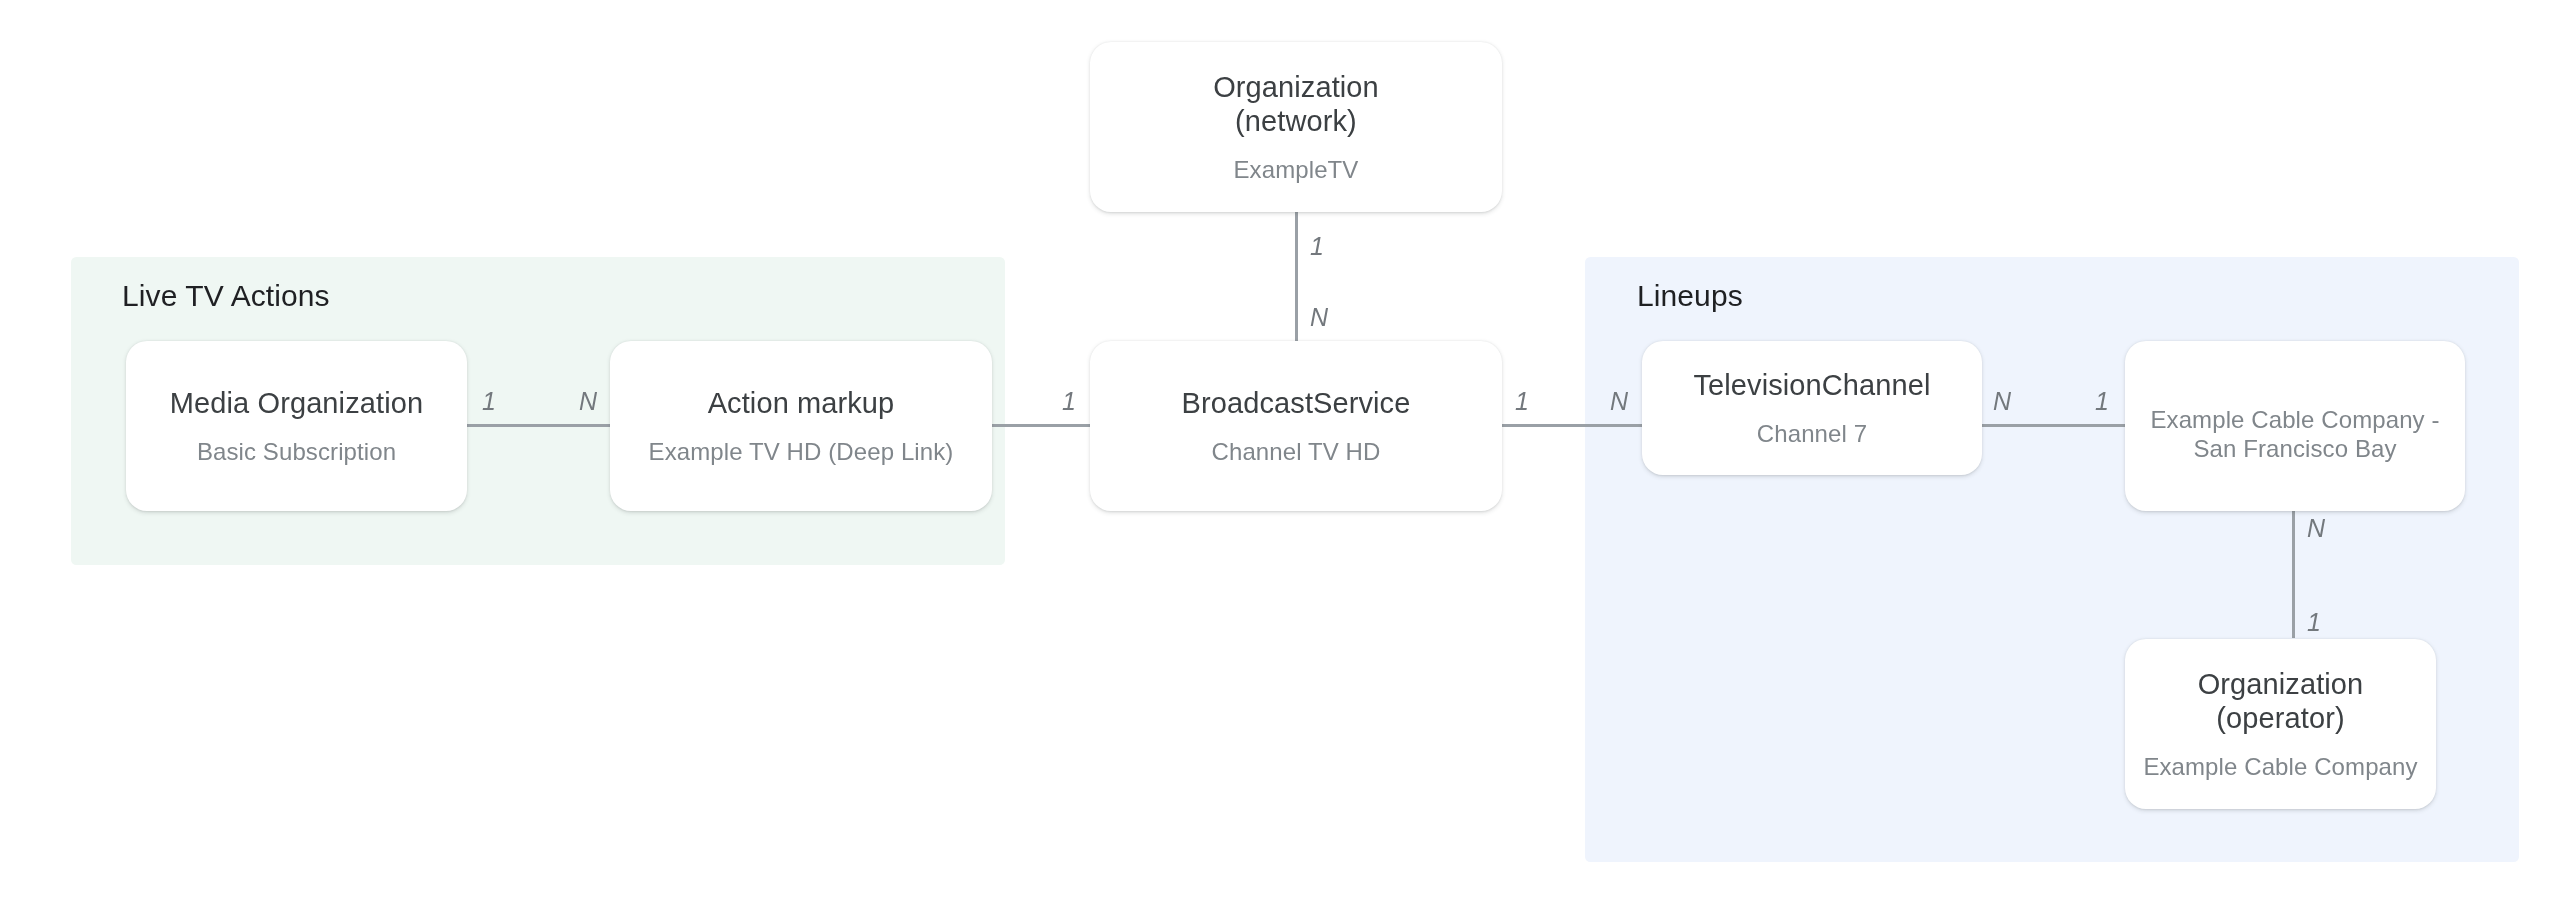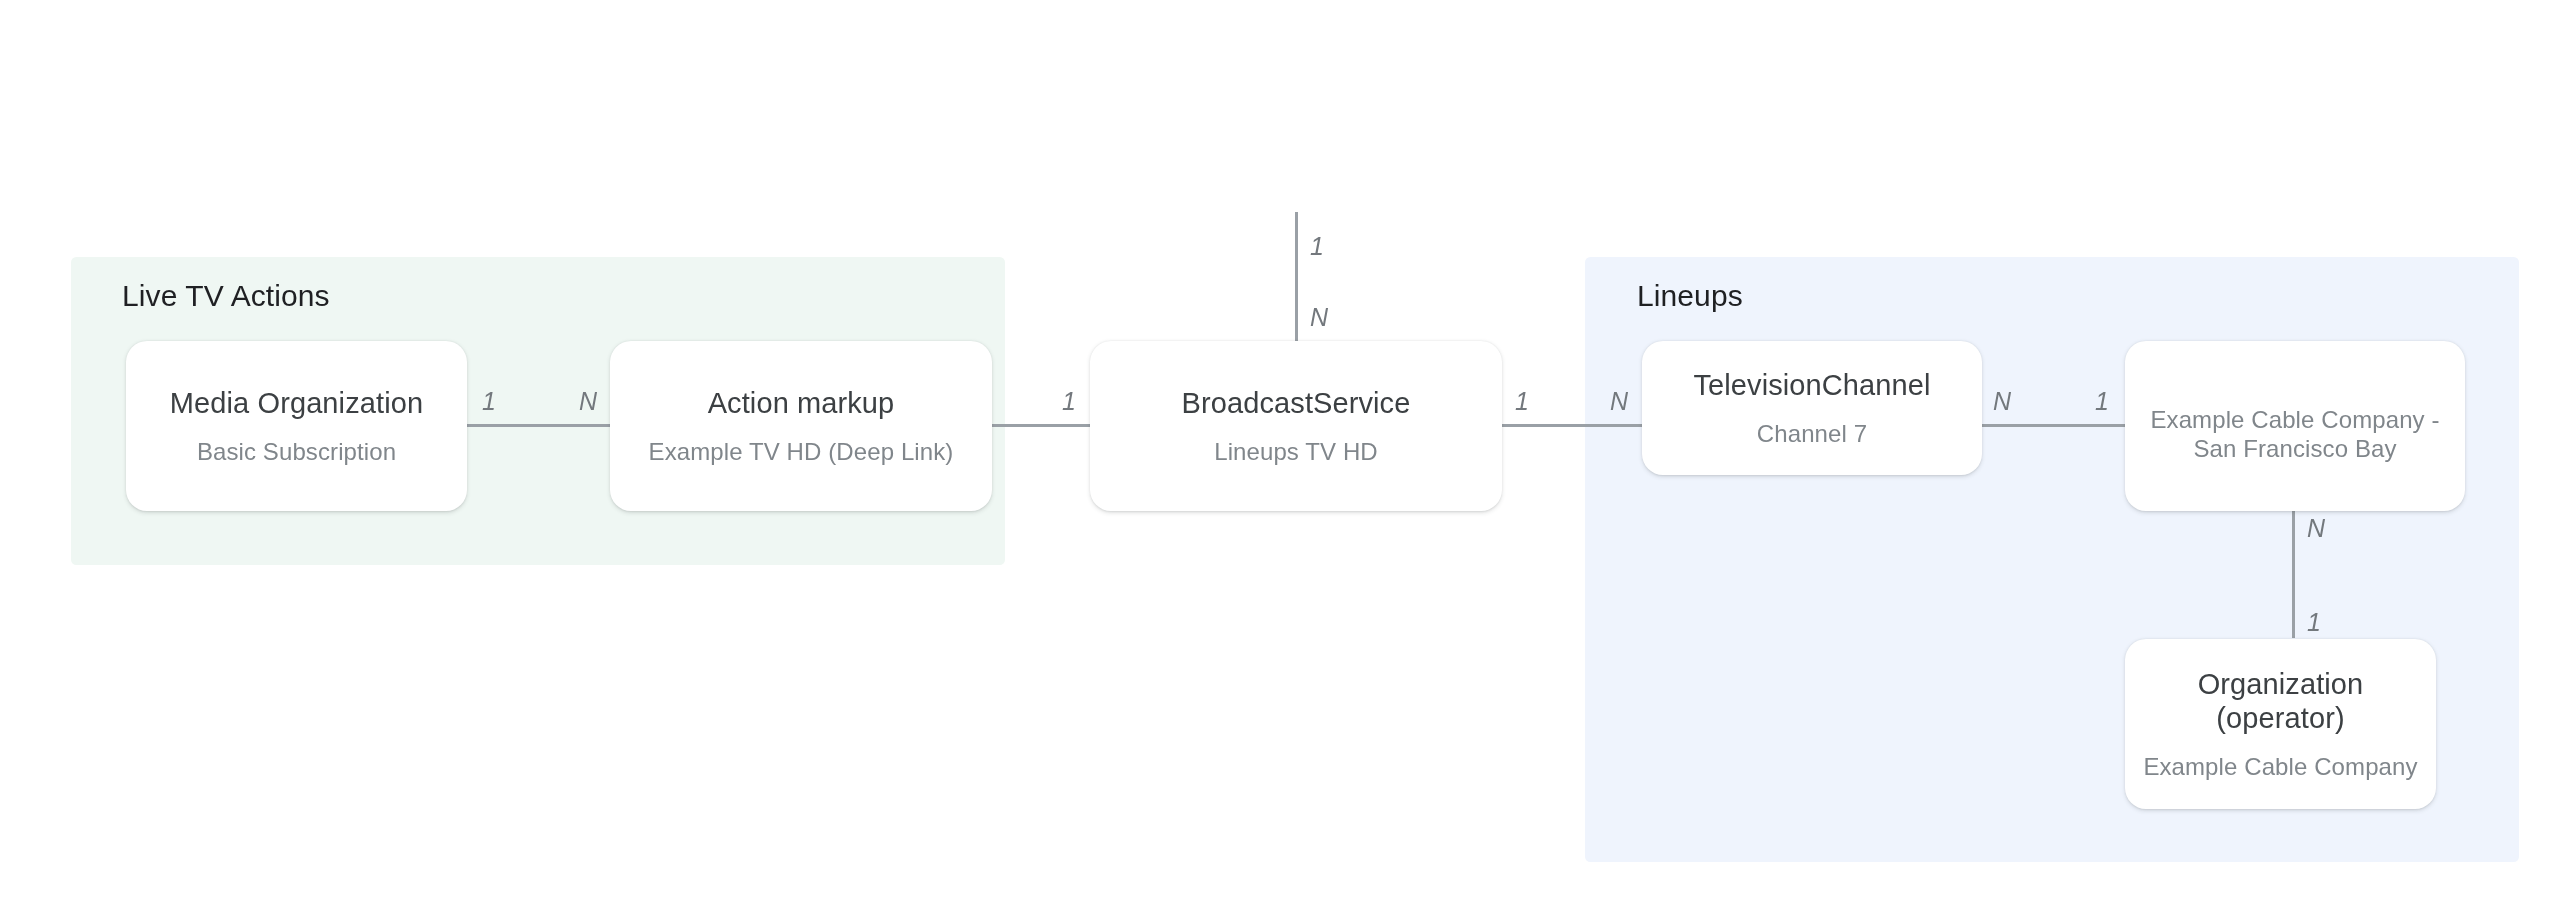--- a/index.html
+++ b/index.html
@@ -126,34 +126,39 @@
 
   <span class="card-label" style="left:1515px; top:389px;">1</span>
   <span class="card-label" style="left:1610px; top:389px;">N</span>
 
   <span class="card-label" style="left:1993px; top:389px;">N</span>
   <span class="card-label" style="left:2095px; top:389px;">1</span>
 
   <span class="card-label" style="left:2307px; top:516px;">N</span>
   <span class="card-label" style="left:2307px; top:610px;">1</span>
 
+  <div class="entity-card" style="left:1090px; top:42px; width:412px; height:170px;">
+    <div class="entity-title">Organization
+(network)</div>
+    <div class="entity-subtitle">ExampleTV</div>
+  </div>
 
   <div class="entity-card" style="left:126px; top:341px; width:341px; height:170px;">
     <div class="entity-title">Media Organization</div>
     <div class="entity-subtitle">Basic Subscription</div>
   </div>
 
   <div class="entity-card" style="left:610px; top:341px; width:382px; height:170px;">
     <div class="entity-title">Action markup</div>
     <div class="entity-subtitle">Example TV HD (Deep Link)</div>
   </div>
 
   <div class="entity-card" style="left:1090px; top:341px; width:412px; height:170px;">
     <div class="entity-title">BroadcastService</div>
-    <div class="entity-subtitle">Lineups TV HD</div>
+    <div class="entity-subtitle">Channel TV HD</div>
   </div>
 
   <div class="entity-card" style="left:1642px; top:341px; width:340px; height:134px;">
     <div class="entity-title">TelevisionChannel</div>
     <div class="entity-subtitle">Channel 7</div>
   </div>
 
   <div class="entity-card" style="left:2125px; top:341px; width:340px; height:170px;">
     <div class="entity-subtitle">Example Cable Company -
 San Francisco Bay</div>

